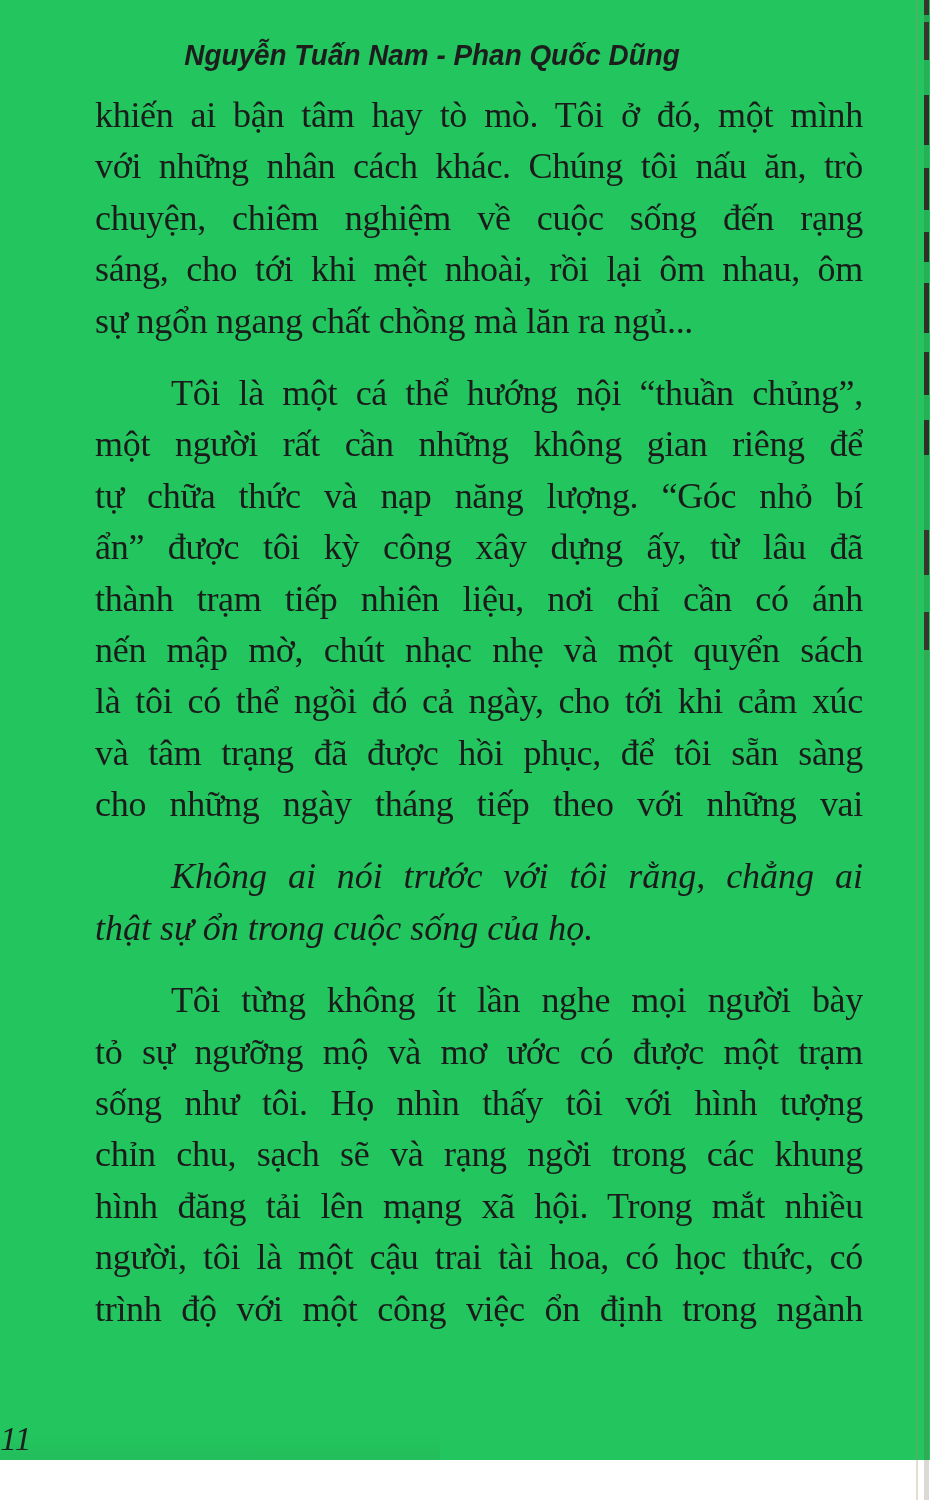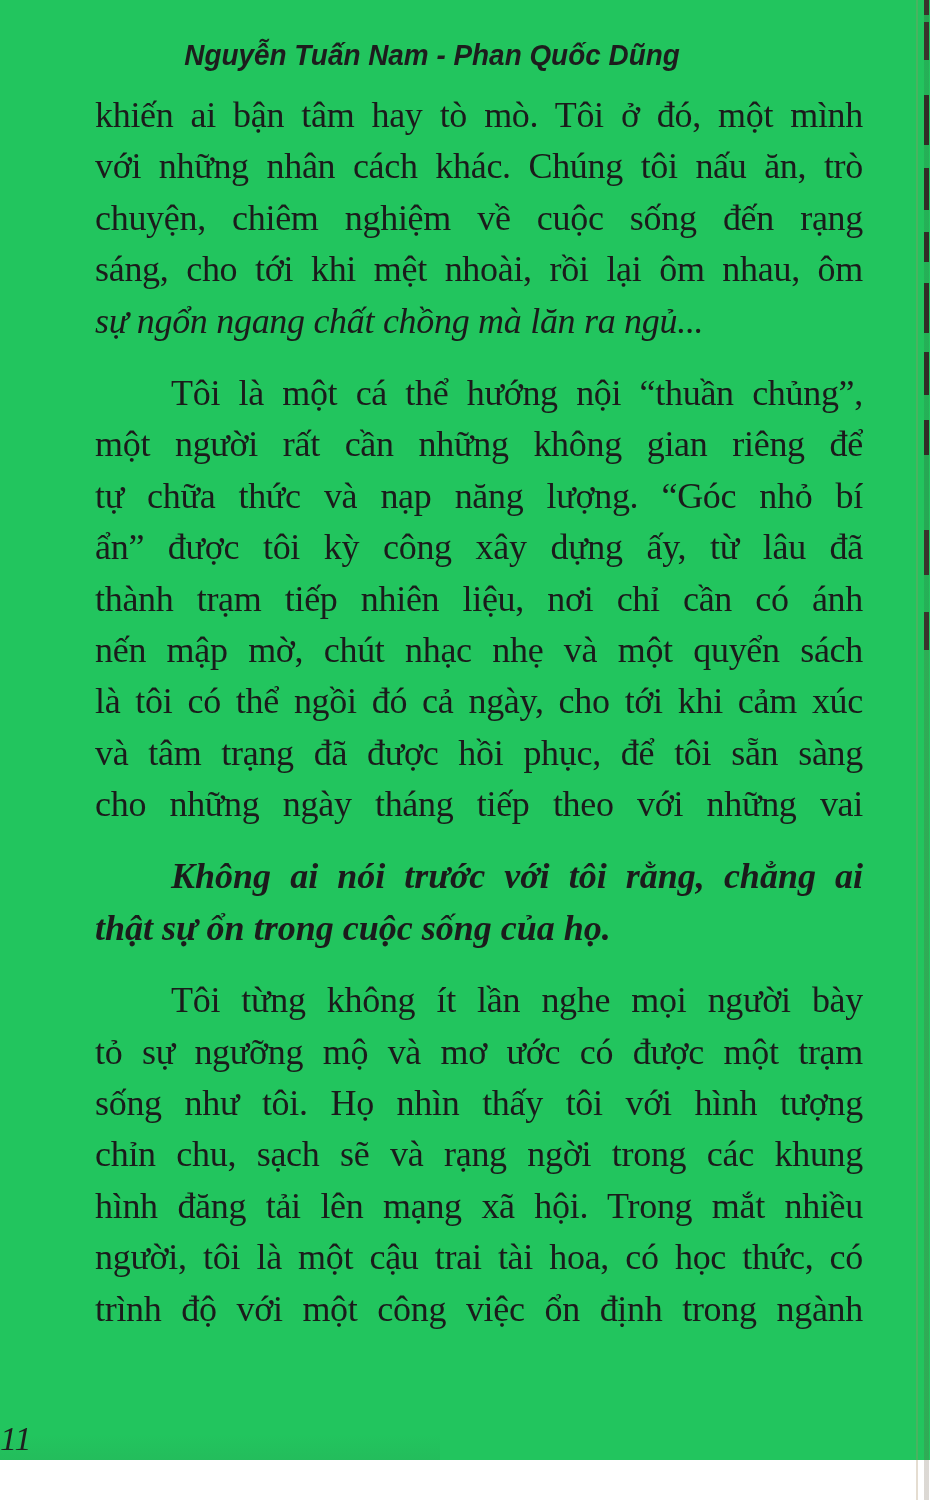--- a/index.html
+++ b/index.html
@@ -39,24 +39,24 @@
     font-size: 36px;
     line-height: 51.4px;
     letter-spacing: -0.3px;
     height: 51.4px;
     overflow: hidden;
     text-align: justify;
     text-align-last: justify;
     white-space: normal;
   }
   .tline.first { text-indent: 76px; }
-  .tline.end { text-align-last: left; font-style: italic; }
+  .tline.end { text-align-last: left; }
   .para.emphasis .tline {
     font-style: italic;
-    font-weight: 700;
+    font-weight: 400;
     letter-spacing: 0px;
   }
   
   .page-number {
     position: absolute;
     top: 1420px; left: 0; width: 860px;
     text-align: left;
     font-style: italic;
     font-size: 34px;
     color: #1e1e1e;

